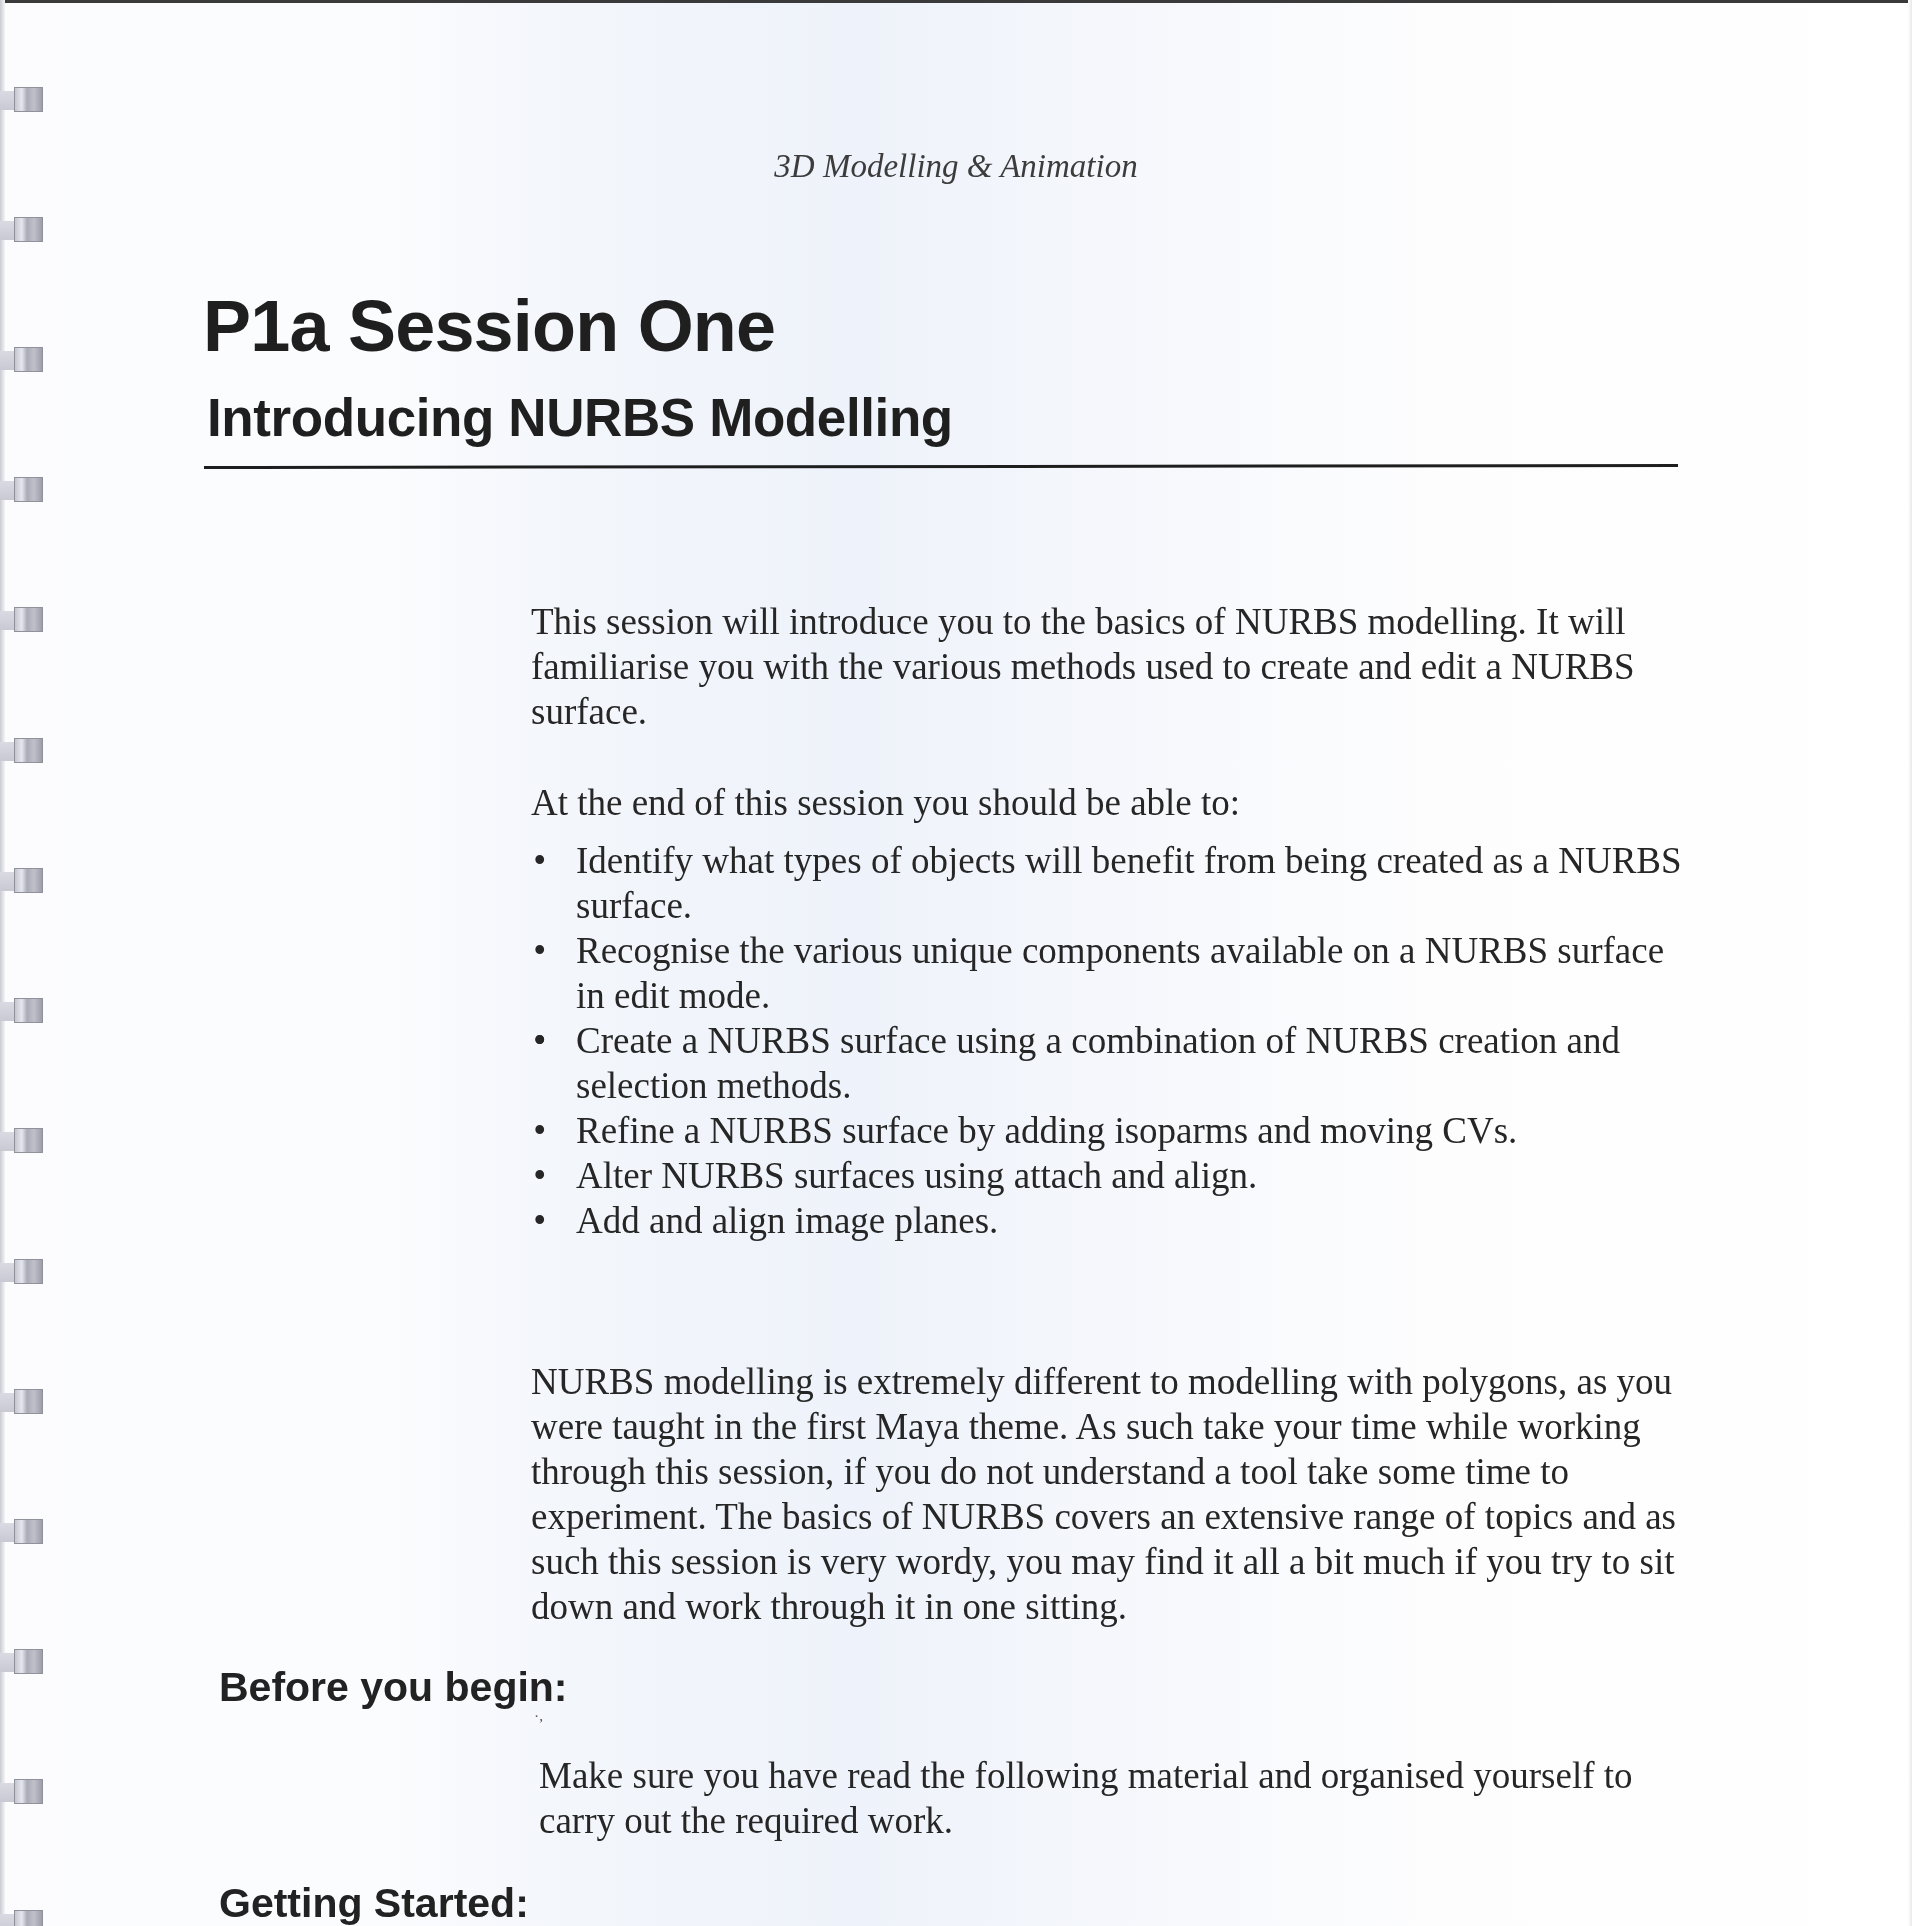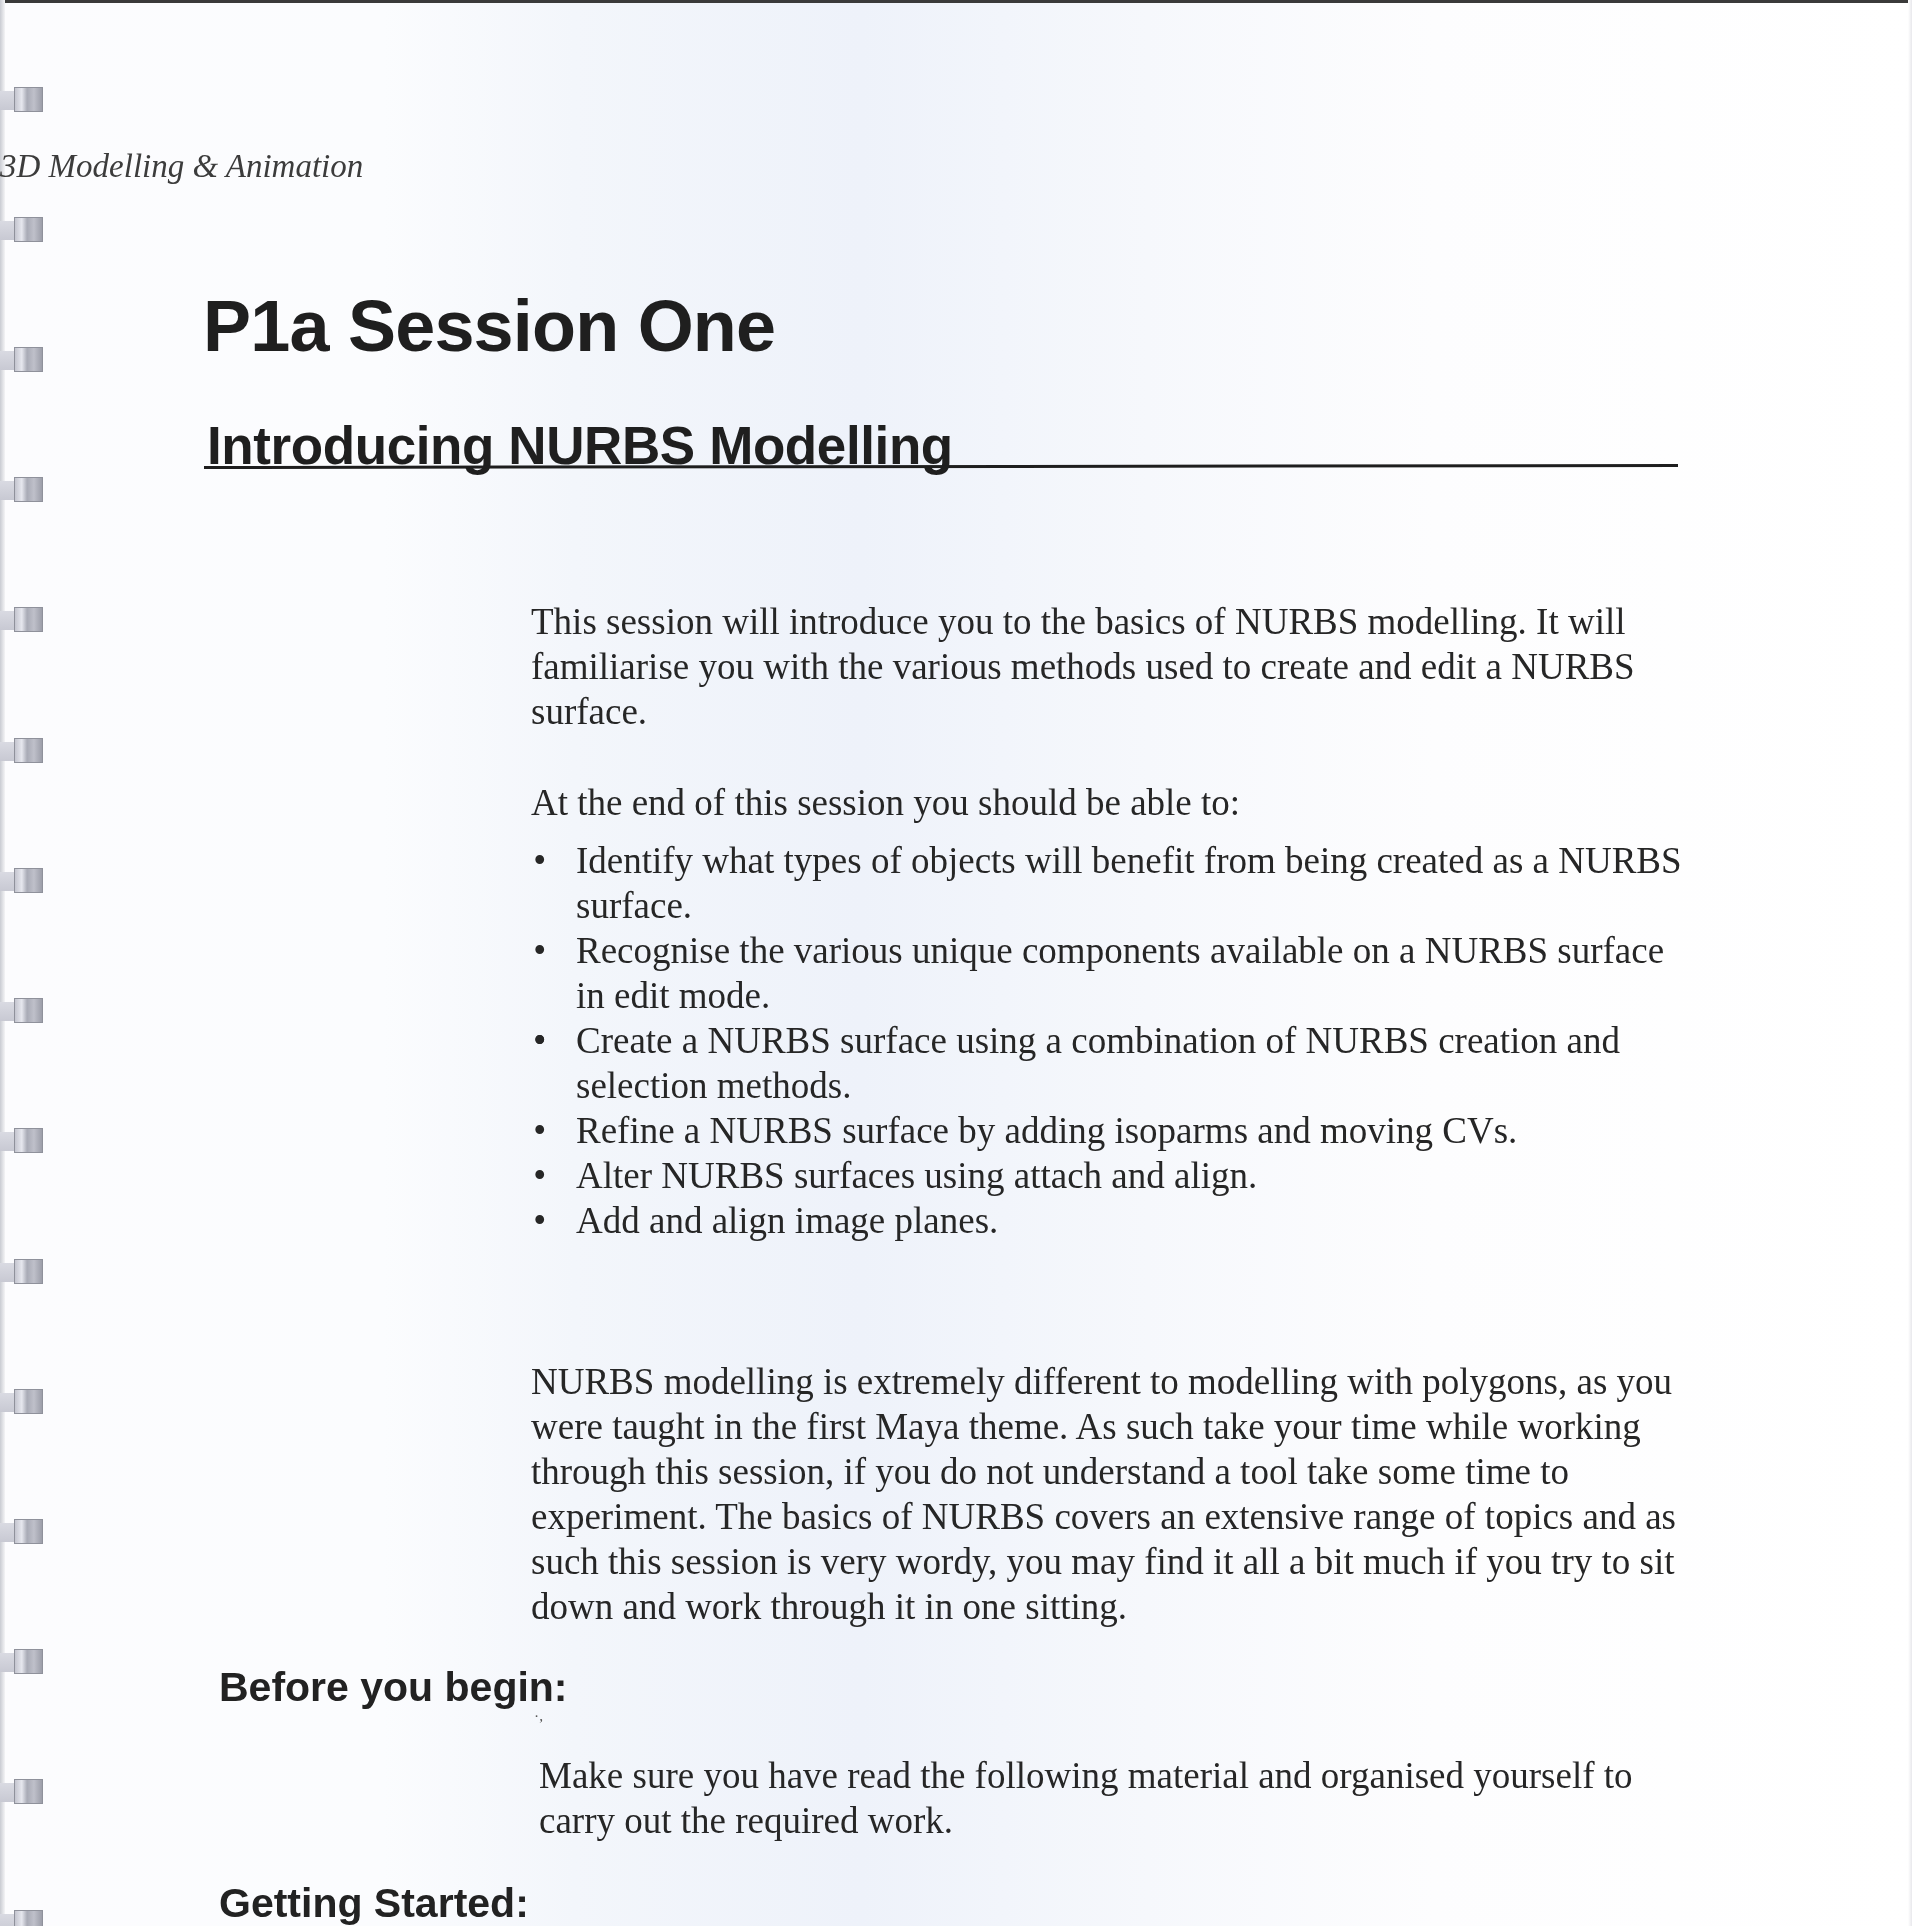--- a/index.html
+++ b/index.html
@@ -33,32 +33,32 @@
       position: absolute; left: 0; top: 3.9px; width: 15.4px; height: 19px;
       background: linear-gradient(180deg, #d9dae2, #c8c9d3);
     }
     .ring .cap {
       position: absolute; left: 14px; top: 0; width: 29px; height: 25px;
       background: linear-gradient(90deg, #c4c5cf 0%, #e6e7ee 25%, #a9abb6 45%, #bfc0ca 70%, #9c9ea9 100%);
       border: 0.8px solid #8f919b; box-sizing: border-box;
     }
 
     .running-header {
-      position: absolute; left: 0; width: 1912px; top: 148px; text-align: left;
+      position: absolute; left: 0; width: 1912px; top: 148px; text-align: center;
       font-style: italic; font-size: 33px; color: #3c3c3c;
     }
     .title-main {
       position: absolute; left: 203px; top: 285px;
       font-family: "Liberation Sans", "DejaVu Sans", sans-serif; font-weight: bold;
       font-size: 72px; color: #1f1f1f; letter-spacing: -0.8px; white-space: nowrap;
     }
     .title-sub {
       position: absolute; left: 207px; top: 387px;
       font-family: "Liberation Sans", "DejaVu Sans", sans-serif; font-weight: bold;
-      font-size: 53px; color: #1f1f1f; letter-spacing: -0.4px; white-space: nowrap; margin-top: 28px;
+      font-size: 53px; color: #1f1f1f; letter-spacing: -0.4px; white-space: nowrap;
     }
     .title-rule {
       position: absolute; left: 204px; top: 465px; width: 1474px; height: 2.7px;
       background: #1e1e1e; transform: rotate(-0.08deg);
     }
     .body-text {
       font-size: 37px; line-height: 45px; color: #262626;
     }
     .block { position: absolute; left: 531px; width: 1152px; }
     .block p { margin: 0; }

